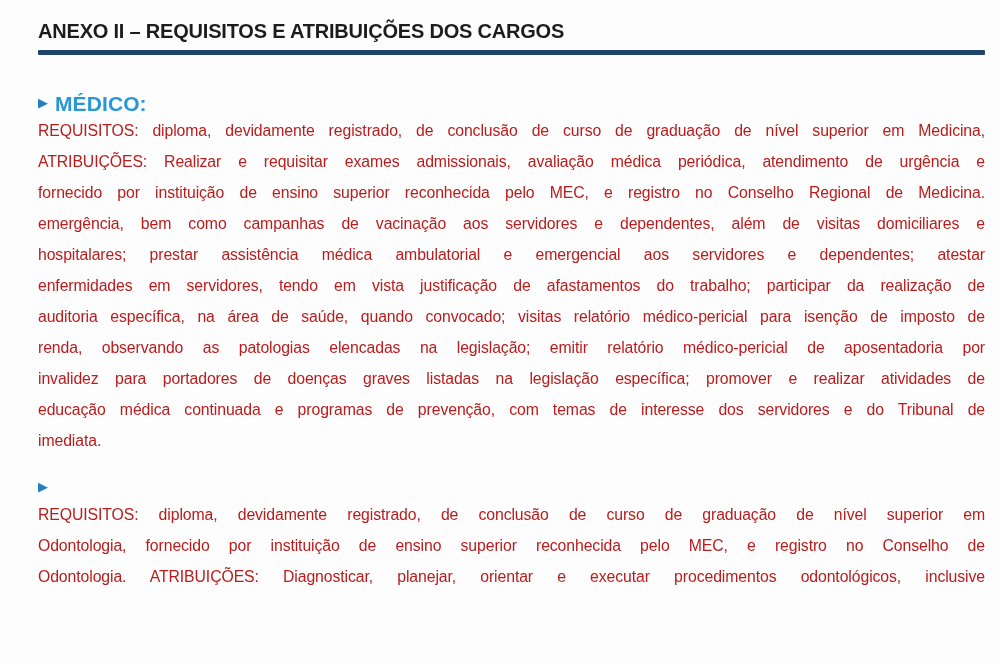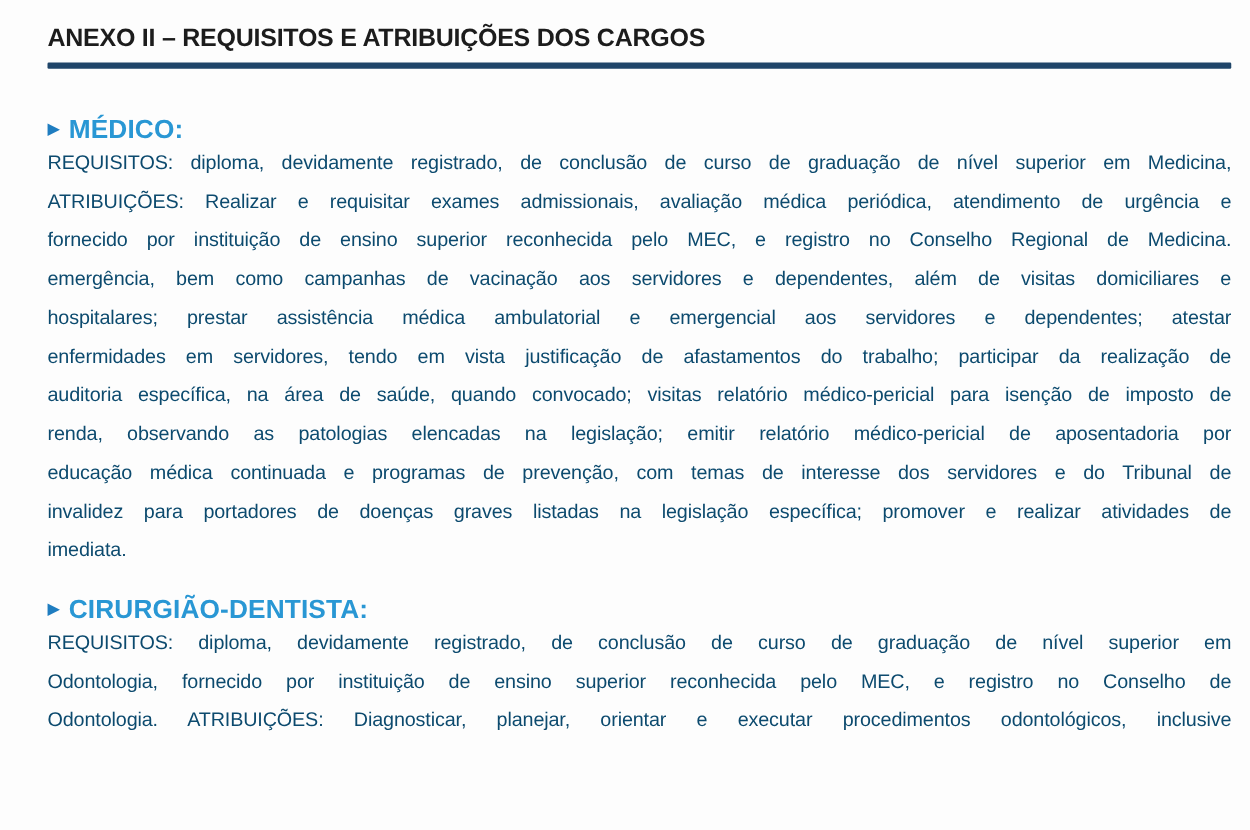--- a/index.html
+++ b/index.html
@@ -53,21 +53,21 @@
     top: -1px;
   }
   .heading-label {
     font-size: 21px;
     font-weight: bold;
     letter-spacing: 0.1px;
     color: #2997d4;
   }
   .para {
     margin-top: 1px;
-    color: #0c4a6e;
+    color: #b91c1c;
   }
   .tline {
     font-size: 15.8px;
     letter-spacing: -0.1px;
     line-height: 31px;
     text-align: justify;
     text-align-last: justify;
     text-justify: inter-word;
     white-space: normal;
     overflow: hidden;
@@ -93,30 +93,29 @@
       </div>
       <div class="para">
           <div class="tline">REQUISITOS: diploma, devidamente registrado, de conclusão de curso de graduação de nível superior em Medicina,</div>
           <div class="tline">ATRIBUIÇÕES: Realizar e requisitar exames admissionais, avaliação médica periódica, atendimento de urgência e</div>
           <div class="tline">fornecido por instituição de ensino superior reconhecida pelo MEC, e registro no Conselho Regional de Medicina.</div>
           <div class="tline">emergência, bem como campanhas de vacinação aos servidores e dependentes, além de visitas domiciliares e</div>
           <div class="tline">hospitalares; prestar assistência médica ambulatorial e emergencial aos servidores e dependentes; atestar</div>
           <div class="tline">enfermidades em servidores, tendo em vista justificação de afastamentos do trabalho; participar da realização de</div>
           <div class="tline">auditoria específica, na área de saúde, quando convocado; visitas relatório médico-pericial para isenção de imposto de</div>
           <div class="tline">renda, observando as patologias elencadas na legislação; emitir relatório médico-pericial de aposentadoria por</div>
+          <div class="tline">invalidez para portadores de doenças graves listadas na legislação específica; promover e realizar atividades de</div>
           <div class="tline">educação médica continuada e programas de prevenção, com temas de interesse dos servidores e do Tribunal de</div>
-          <div class="tline">invalidez para portadores de doenças graves listadas na legislação específica; promover e realizar atividades de</div>
           <div class="tline tline-end">imediata.</div>
         </div>
     </section>
 
     <section class="job-section second">
       <div class="section-heading">
         <span class="arrow">▶</span>
-        <span class="heading-label">CIRURGIÃO-DENTISTA:</span>
       </div>
       <div class="para">
           <div class="tline">REQUISITOS: diploma, devidamente registrado, de conclusão de curso de graduação de nível superior em</div>
           <div class="tline">Odontologia, fornecido por instituição de ensino superior reconhecida pelo MEC, e registro no Conselho de</div>
           <div class="tline">Odontologia. ATRIBUIÇÕES: Diagnosticar, planejar, orientar e executar procedimentos odontológicos, inclusive</div>
         </div>
     </section>
 
   </div>
 </div>

